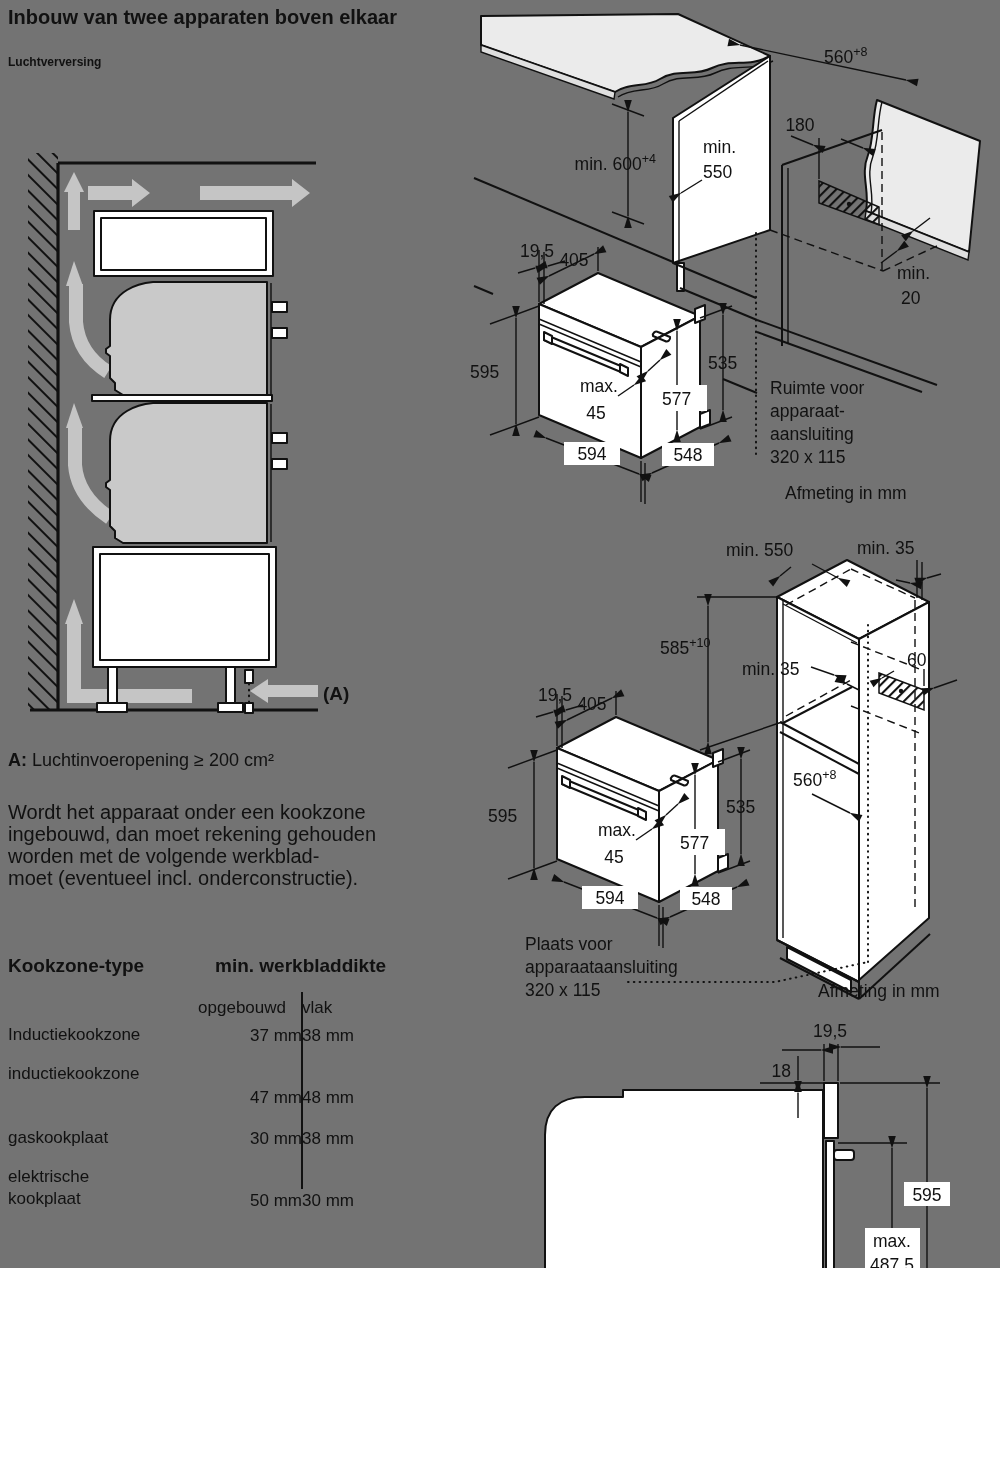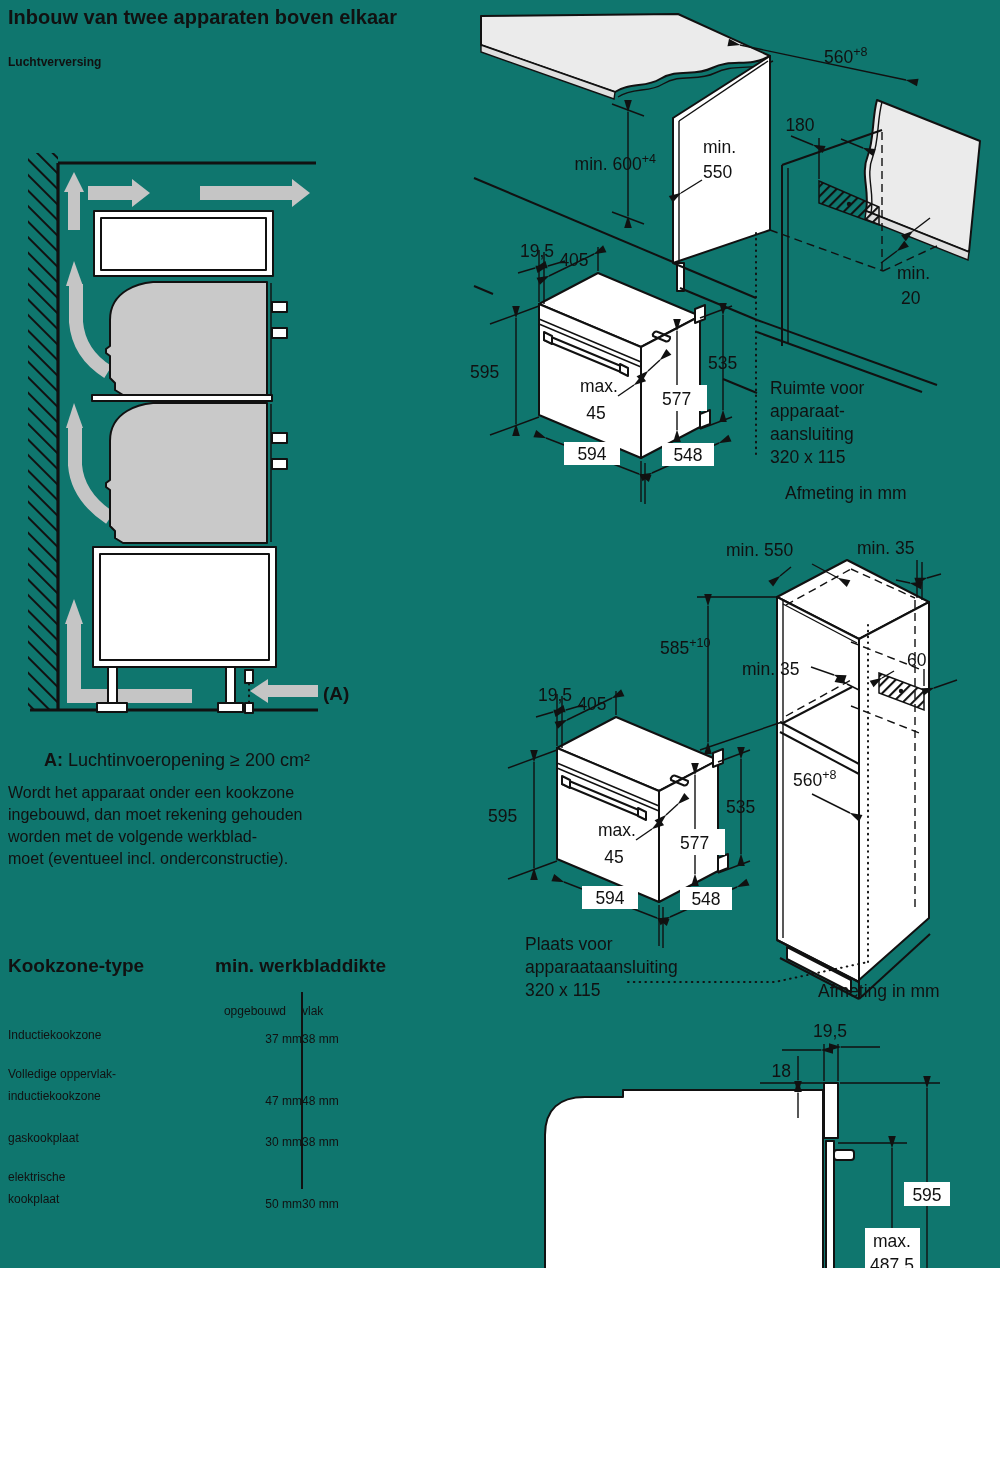--- a/index.html
+++ b/index.html
@@ -1,29 +1,29 @@
 <!DOCTYPE html>
 <html style="--line: #111111; --appliance_fill: #c9c9c9; --flow_arrow: #c5c5c5; --worktop_fill: #ebebeb; --worktop_edge: #dfdfdf;"><head>
 <meta charset="utf-8">
 <style>
   :root{
     --line:#111111; --appliance_fill:#c9c9c9; --flow_arrow:#c5c5c5;
     --worktop_fill:#ebebeb; --worktop_edge:#dfdfdf;
   }
   html,body{margin:0;padding:0;background:#ffffff;}
-  #page{position:relative;width:1000px;height:1268px;background:#0f766e;
+  #page{position:relative;width:1000px;height:1268px;background:#737373;
         font-family:"Liberation Sans",sans-serif;color:var(--line);overflow:hidden;}
   .abs{position:absolute;}
   #title{left:8px;top:6px;font-size:20px;font-weight:bold;}
   #subtitle{left:8px;top:55px;font-size:12px;font-weight:bold;}
-  #caption-a{left:8px;top:750px;font-size:18px;margin-left:36px;}
+  #caption-a{left:8px;top:750px;font-size:18px;}
   #caption-a b{font-weight:bold;}
-  #paragraph{left:8px;top:782px;font-size:16px;line-height:22px;width:430px;}
+  #paragraph{left:8px;top:801px;font-size:20px;line-height:22px;width:430px;}
   .th{font-size:19px;font-weight:bold;}
-  .tsub,.trow{font-size:12px;}
+  .tsub,.trow{font-size:17px;}
   .trow{position:absolute;left:8px;width:400px;}
   .h1{height:22px}.h2{height:45px}
   .trow .tline{line-height:22px;}
   .tcell-opg{position:absolute;left:208px;width:86px;bottom:0;text-align:right;}
   .tcell-vlak{position:absolute;left:294px;bottom:0;}
   #tdivider{left:301px;top:992px;width:2px;height:197px;background:var(--line);}
   svg{position:absolute;overflow:visible;}
   .ol{fill:#ffffff;stroke:var(--line);stroke-width:2;stroke-linejoin:round;}
   .oln{fill:none;stroke:var(--line);stroke-width:2;stroke-linejoin:round;}
   .thick{fill:none;stroke:var(--line);stroke-width:3.2;}
@@ -137,21 +137,20 @@
     <span class="tcell-vlak">vlak</span>
   </div>
   <div id="tdivider" class="abs"></div>
 
   <div class="trow h1" style="top:1024px">
     <div class="tline">Inductiekookzone</div>
     <span class="tcell-opg">37 mm</span>
     <span class="tcell-vlak">38 mm</span>
   </div>
   <div class="trow h2" style="top:1063px">
-    <div class="tline">Volledige oppervlak-</div>
     <div class="tline">inductiekookzone</div>
     <span class="tcell-opg">47 mm</span>
     <span class="tcell-vlak">48 mm</span>
   </div>
   <div class="trow h1" style="top:1127px">
     <div class="tline">gaskookplaat</div>
     <span class="tcell-opg">30 mm</span>
     <span class="tcell-vlak">38 mm</span>
   </div>
   <div class="trow h2" style="top:1166px">

